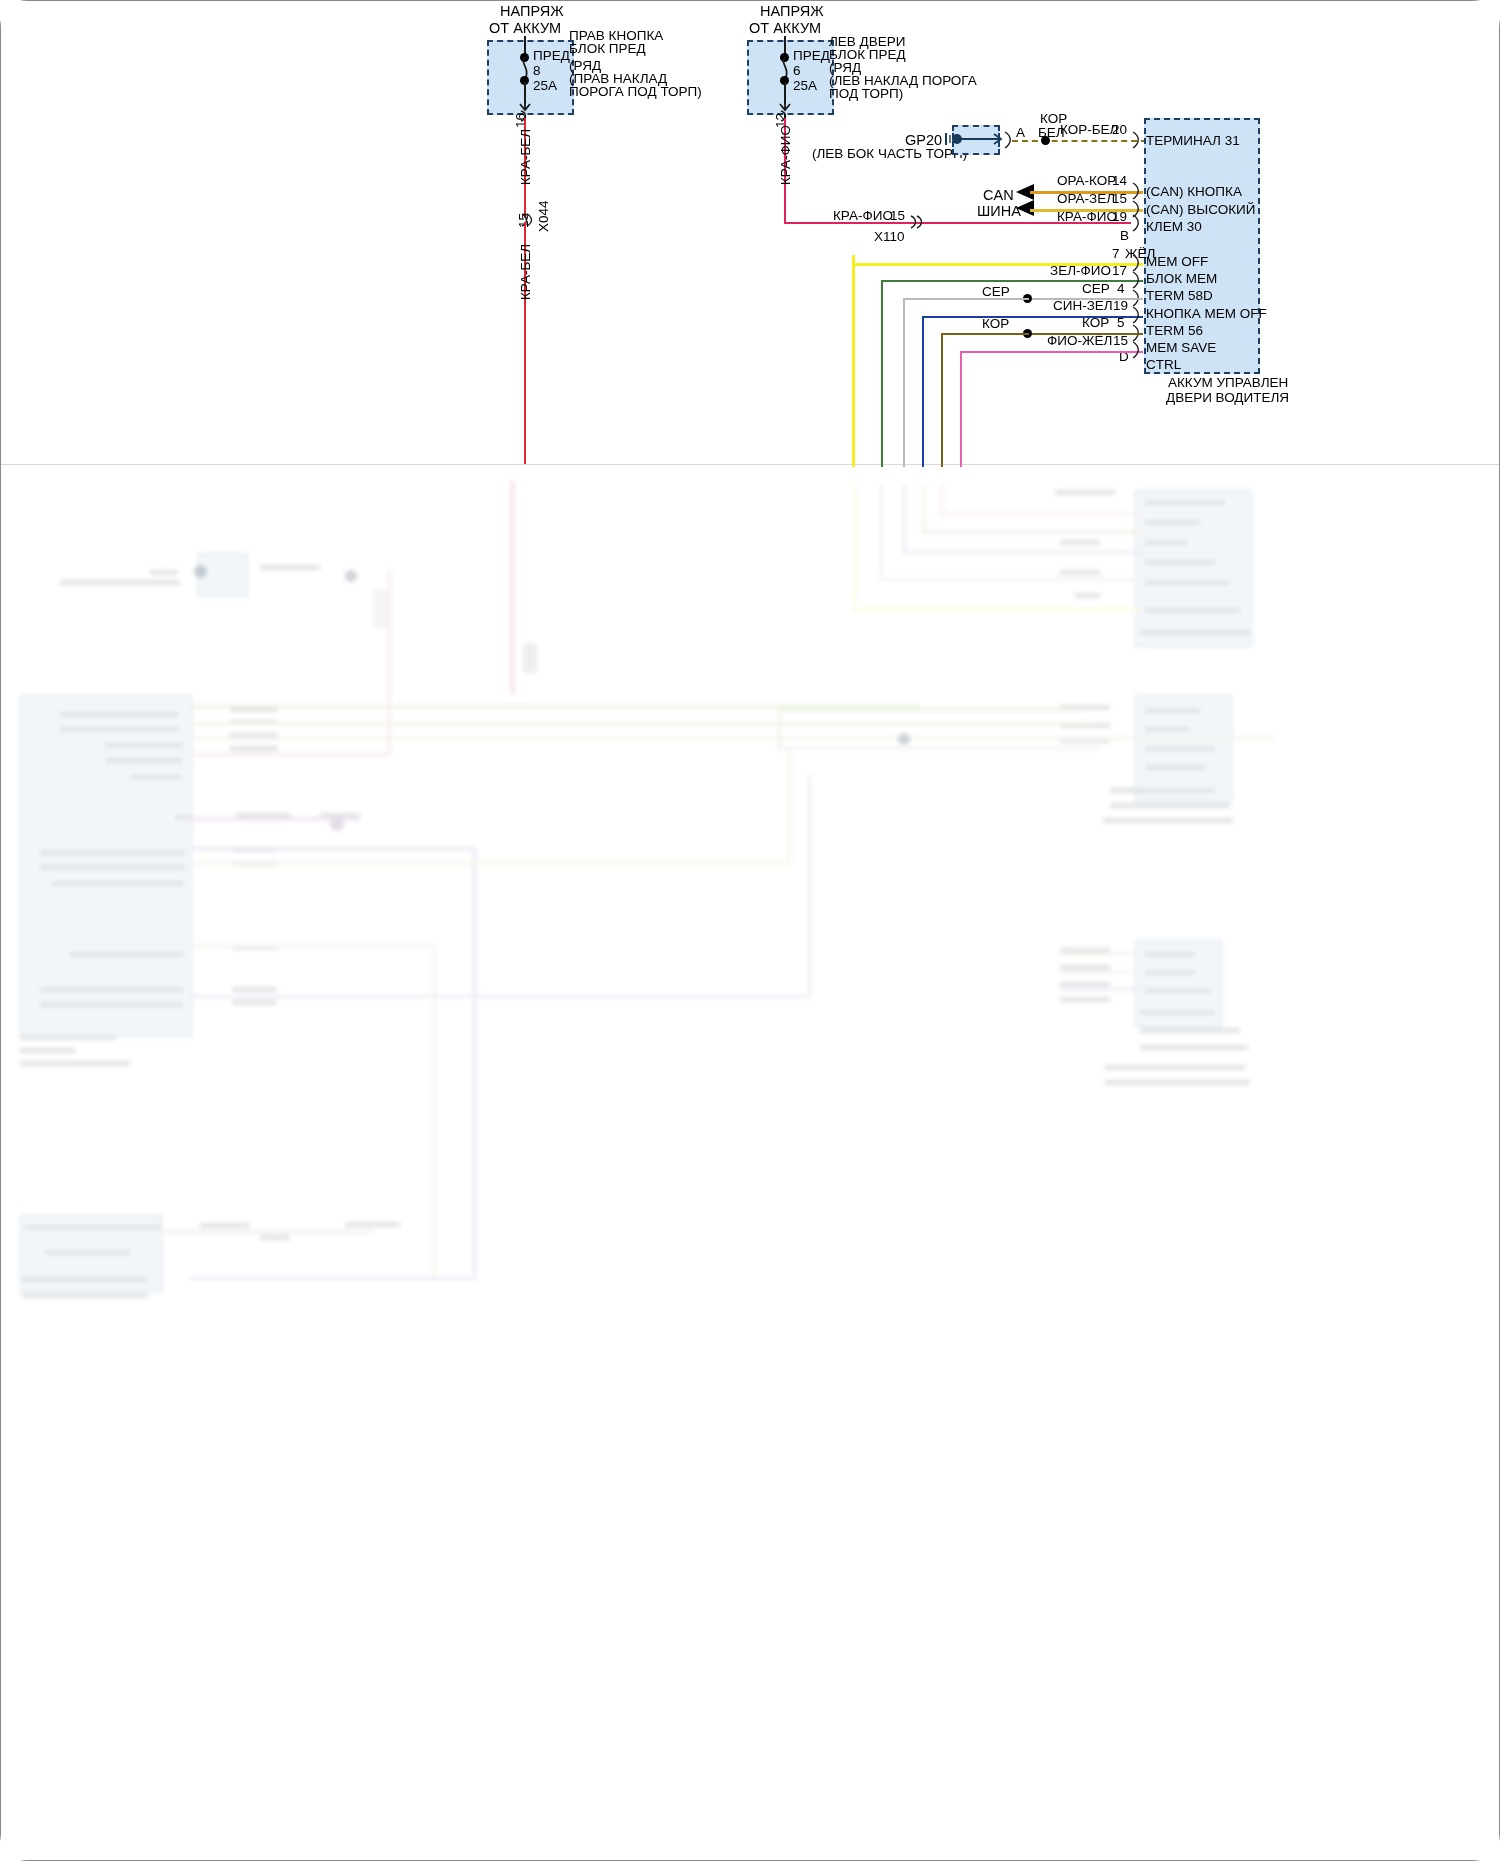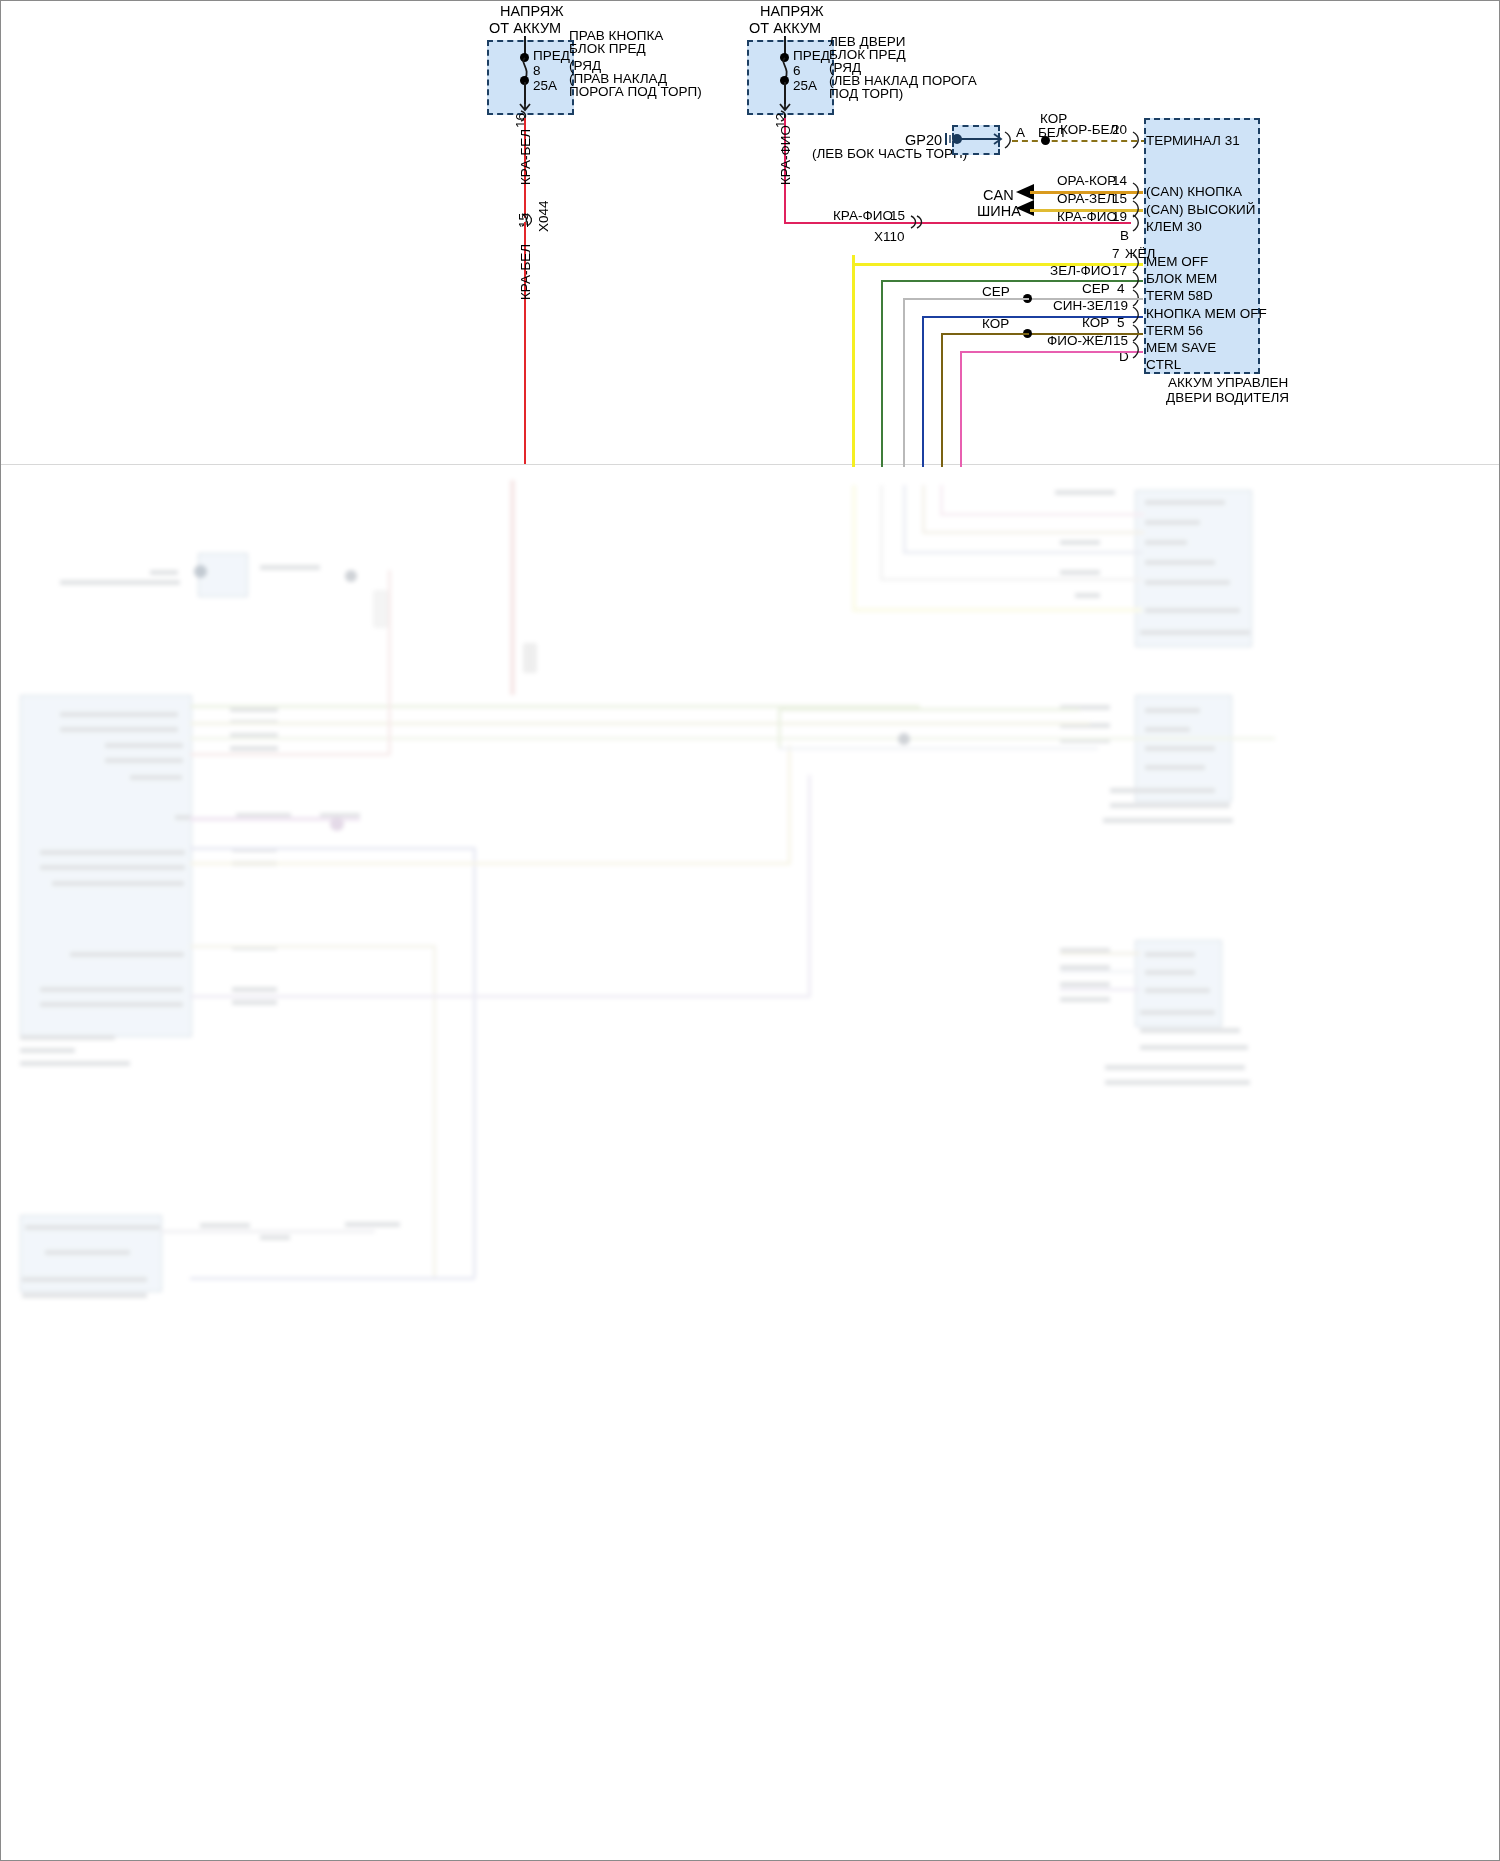--- a/index.html
+++ b/index.html
@@ -1,17 +1,17 @@
 <!DOCTYPE html>
 <html><head>
 <meta charset="utf-8">
 <style>
   html,body{margin:0;padding:0;background:#fff;}
   body{font-family:"Liberation Sans",sans-serif;}
-  #page{position:relative;width:1500px;height:1861px;background:#ffffff;overflow:hidden;}
+  #page{position:relative;width:1500px;height:1861px;background:#ffffff;overflow:hidden;border-radius:27px;}
 
   
   .txt{position:absolute;font-family:"Liberation Sans",sans-serif;color:#000;white-space:pre;line-height:1.12;}
   .t13{font-size:13.5px;}
   .t14{font-size:14.5px;}
   .vert{transform-origin:0 0;transform:rotate(-90deg);}
   .wire{position:absolute;}
   .hw{height:0;border-top-width:2.4px;border-top-style:solid;}
   .vw{width:0;border-left-width:2.4px;border-left-style:solid;}
   .hw.dash{border-top-style:dashed;}

